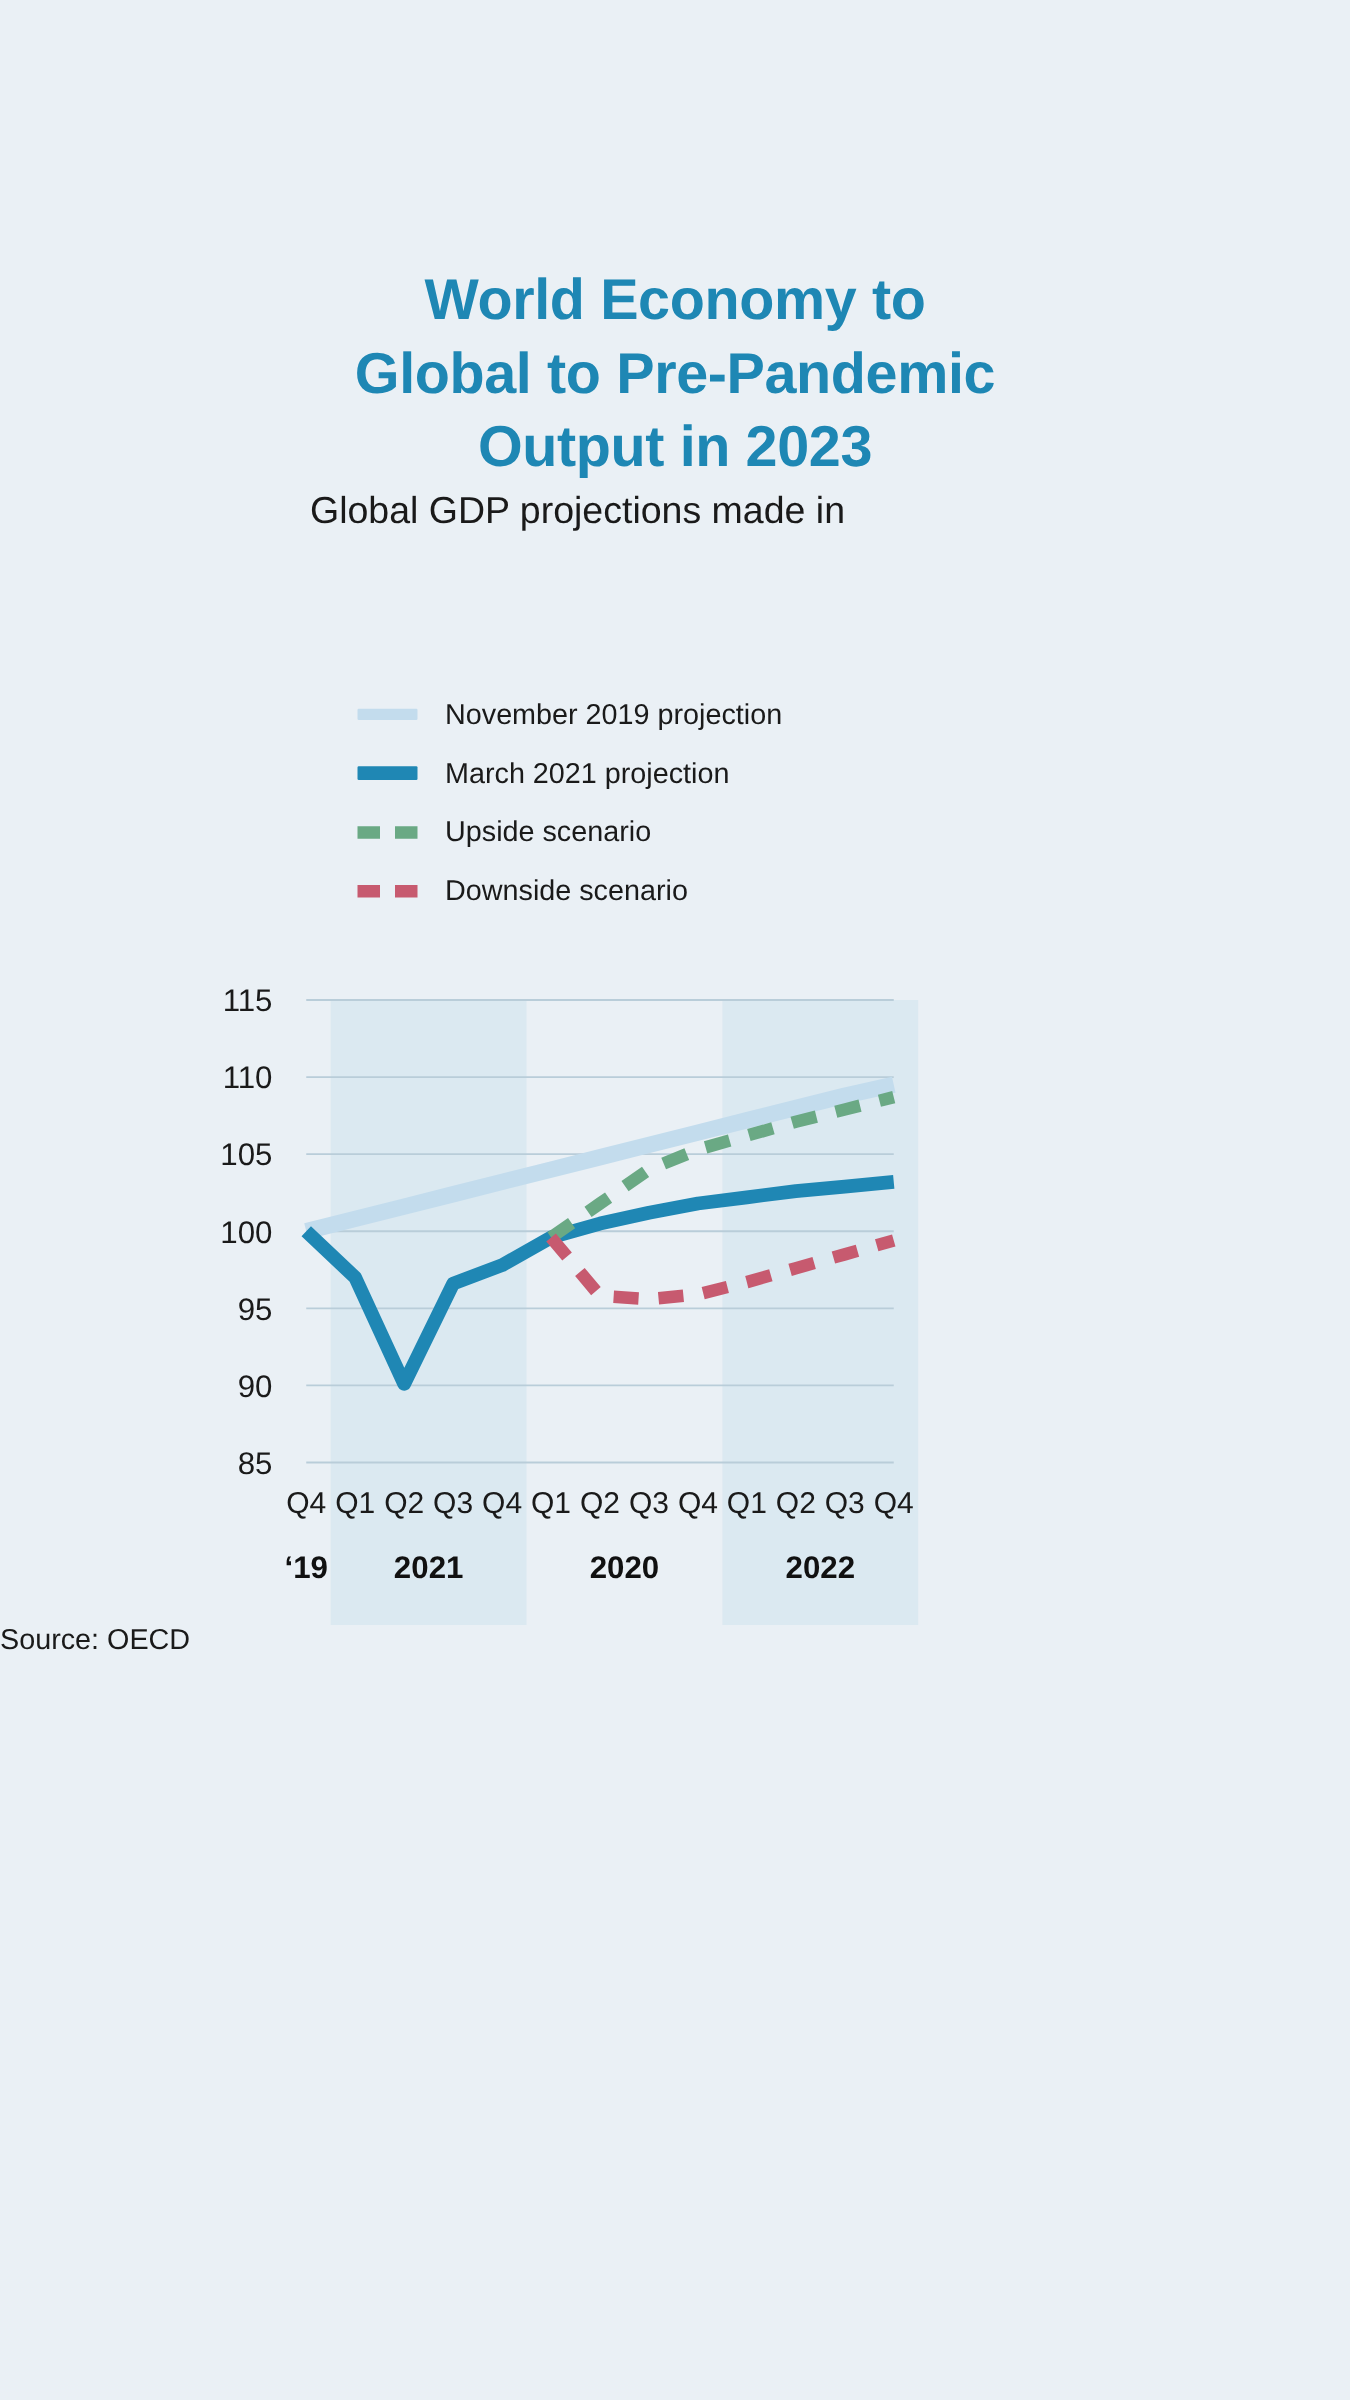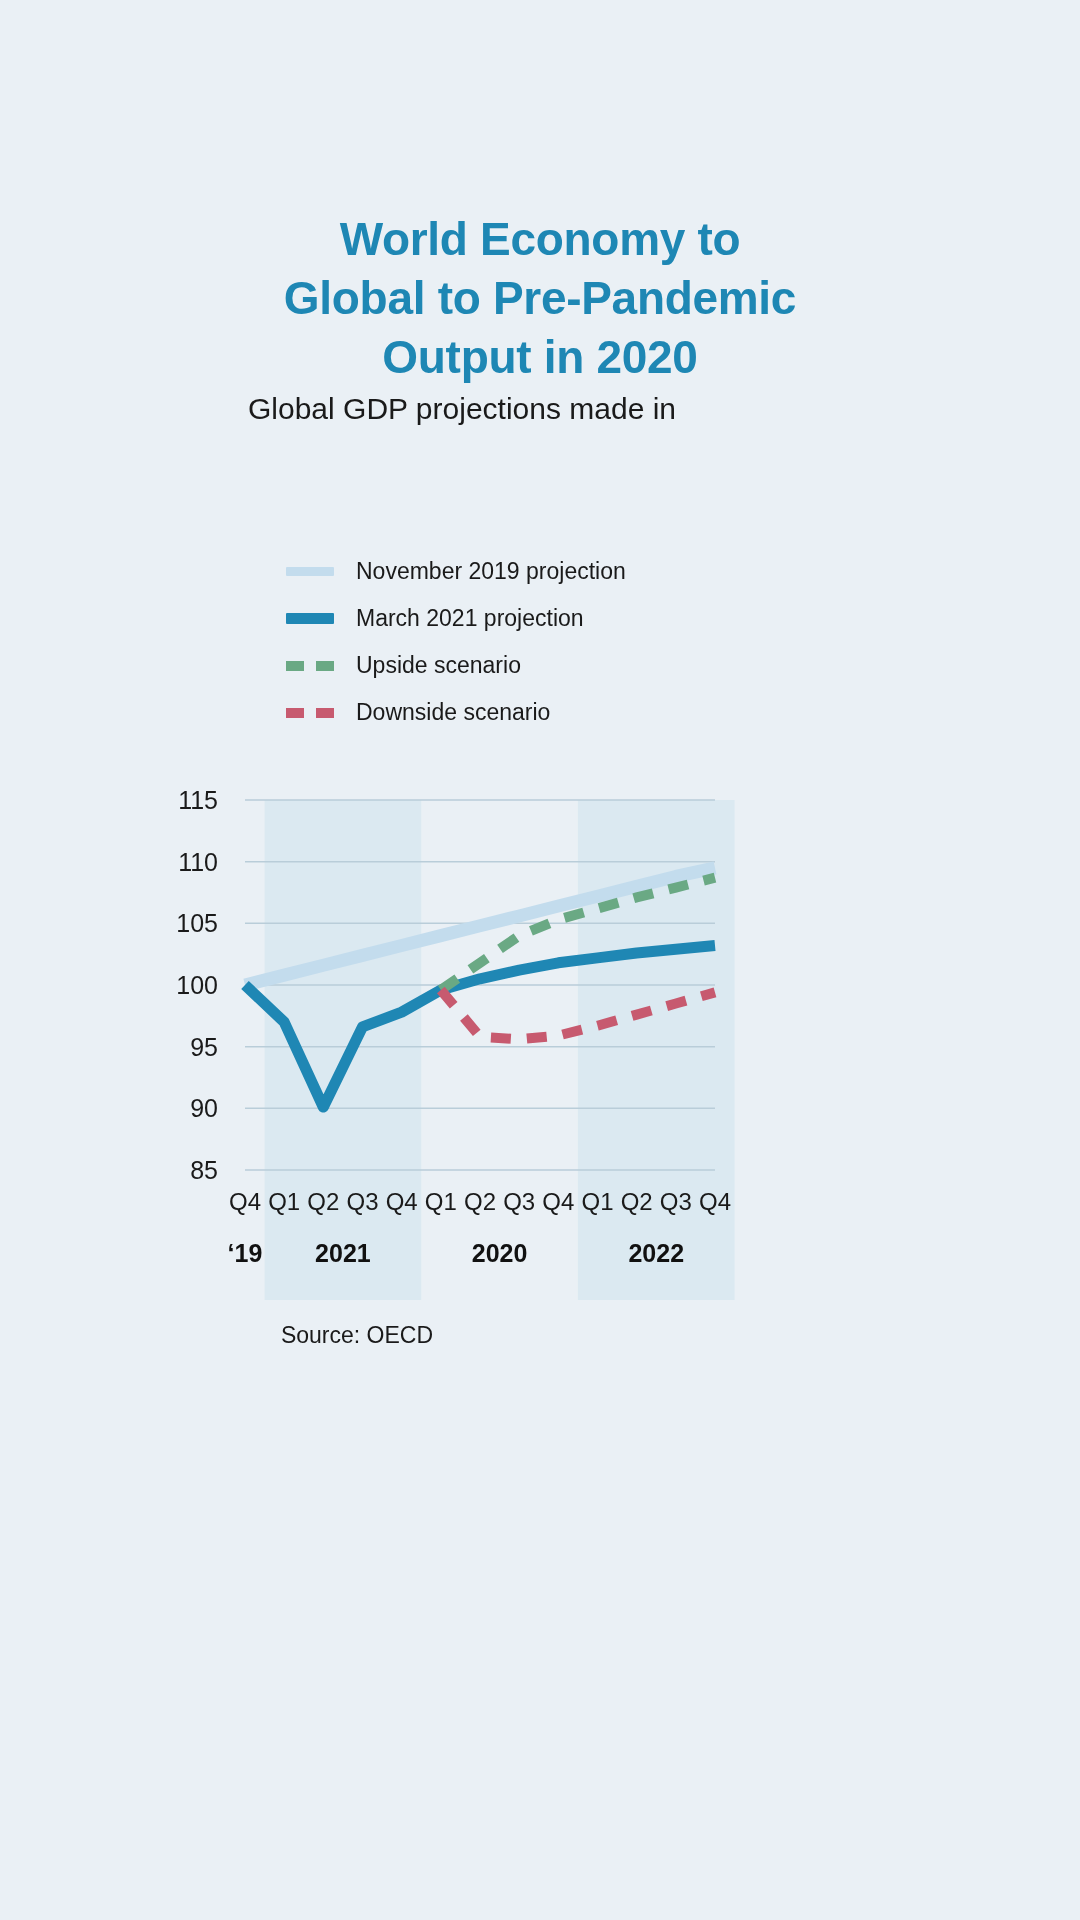--- a/index.html
+++ b/index.html
@@ -111,35 +111,34 @@
     fill: #111111;
     text-anchor: middle;
     font-weight: bold;
     font-family: "Liberation Sans", sans-serif;
   }
   .source {
     position: absolute;
     top: 1298px;
     left: 0;
     width: 714px;
-    text-align: center;
+    text-align: left;
     font-size: 23px;
     color: #1a1a1a;
-    margin-top: 24px;
   }
 </style>
 </head>
 <body>
 
 <div class="page">
 
   <div class="title-block">
     <div class="title-line">World Economy to</div>
     <div class="title-line">Global to Pre-Pandemic</div>
-    <div class="title-line">Output in 2020</div>
+    <div class="title-line">Output in 2023</div>
   </div>
 
   <div class="subtitle-block">
     <div class="subtitle-line">Global GDP projections made in</div>
   </div>
 
   <div class="legend">
     <div class="legend-row">
       <span class="legend-swatch solid-thin" style="background:#c3dced"></span>
       <span class="legend-label">November 2019 projection</span>

